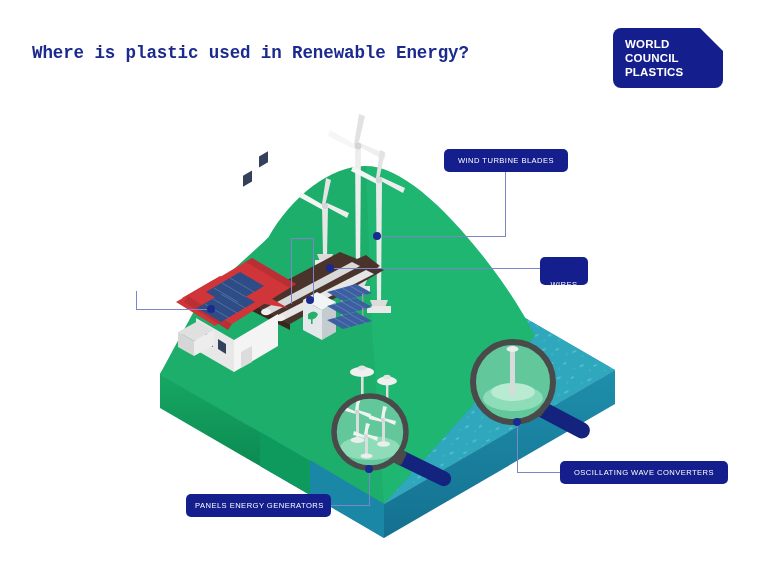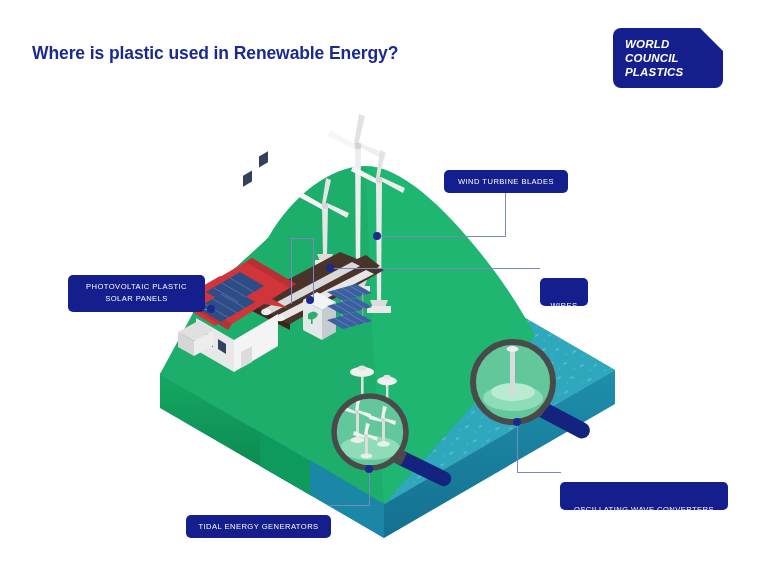--- a/index.html
+++ b/index.html
@@ -7,53 +7,52 @@
     width:768px;height:576px;position:relative;overflow:hidden;
     font-family:"Liberation Sans","DejaVu Sans",sans-serif;
     background:#ffffff;
   }
   #stage{position:absolute;inset:0;width:768px;height:576px;}
 
   
   #page-title{
     position:absolute;left:32px;top:43px;
     font-size:17.5px;font-weight:bold;color:#1A2A8F;
-    letter-spacing:-0.1px;white-space:nowrap;
+    letter-spacing:-0.1px;white-space:nowrap;font-family:Liberation Mono, monospace;
   }
   #brand-logo{
     position:absolute;left:613px;top:28px;width:110px;height:60px;
   }
   #brand-logo .logo-shape{
     position:absolute;inset:0;
     background:#141E8C;
     border-radius:8px 0 8px 8px;
   }
   #brand-logo .logo-notch{
     position:absolute;right:0px;top:0px;width:23px;height:23px;
     background:#ffffff;
     clip-path:polygon(100% 0, 100% 100%, 0 0);
   }
   #brand-logo .logo-text{
     position:absolute;left:12px;top:9px;right:6px;
     color:#ffffff;font-size:11.5px;line-height:14px;font-weight:bold;
     letter-spacing:0.2px;
   }
-  #brand-logo .logo-text div{white-space:nowrap;font-style:italic;}
+  #brand-logo .logo-text div{white-space:nowrap;}
 
   
   .chip{
     position:absolute;background:#141E8C;color:#ffffff;
     border-radius:5px;
     font-size:7.6px;letter-spacing:0.45px;
     text-align:center;line-height:11px;
     padding:6px 9px;
     box-sizing:border-box;
     white-space:nowrap;
     z-index:40;
-    margin-top:21px;
   }
   .chip.two-line{white-space:normal;line-height:12px;}
 
   
   .conn{position:absolute;background:#7A86C8;z-index:30;}
   .conn.h{height:1px;}
   .conn.v{width:1px;}
   .dot{
     position:absolute;width:8px;height:8px;border-radius:50%;
     background:#1B2A8E;z-index:35;
@@ -359,24 +358,20 @@
   <div class="conn h" style="left:330px;top:505px;width:40px;"></div>
   <div class="dot" style="left:365px;top:465px;"></div>
 
   <div class="conn v" style="left:517px;top:422px;height:50px;"></div>
   <div class="conn h" style="left:517px;top:472px;width:44px;"></div>
   <div class="dot" style="left:513px;top:418px;"></div>
 
   <div class="chip" style="left:444px;top:149px;width:124px;height:23px;padding-top:6px;">WIND TURBINE BLADES</div>
 
 
-  <div class="chip two-line" style="left:68px;top:254px;width:137px;height:37px;padding-top:6px;">
-    <div>PHOTOVOLTAIC PLASTIC</div>
-    <div>SOLAR PANELS</div>
-  </div>
 
   <div class="chip" style="left:540px;top:257px;width:48px;height:23px;padding-top:22px;">WIRES</div>
 
-  <div class="chip" style="left:186px;top:494px;width:145px;height:23px;padding-top:6px;">TIDAL ENERGY GENERATORS</div>
-
-  <div class="chip" style="left:560px;top:461px;width:168px;height:23px;padding-top:22px;">OSCILLATING WAVE CONVERTERS</div>
+  <div class="chip" style="left:186px;top:494px;width:145px;height:23px;padding-top:6px;">PANELS ENERGY GENERATORS</div>
+
+  <div class="chip" style="left:560px;top:461px;width:168px;height:23px;padding-top:6px;">OSCILLATING WAVE CONVERTERS</div>
 
 </div>
 
 </body></html>

